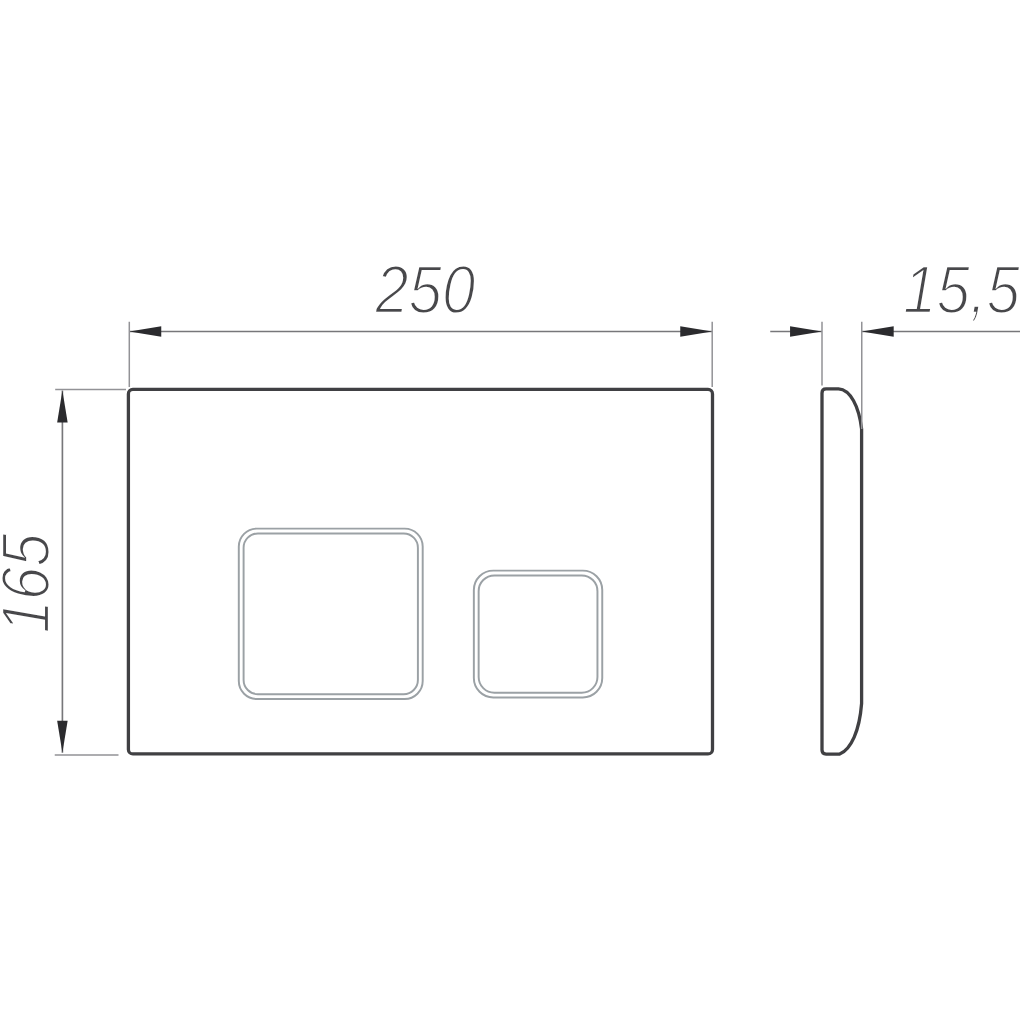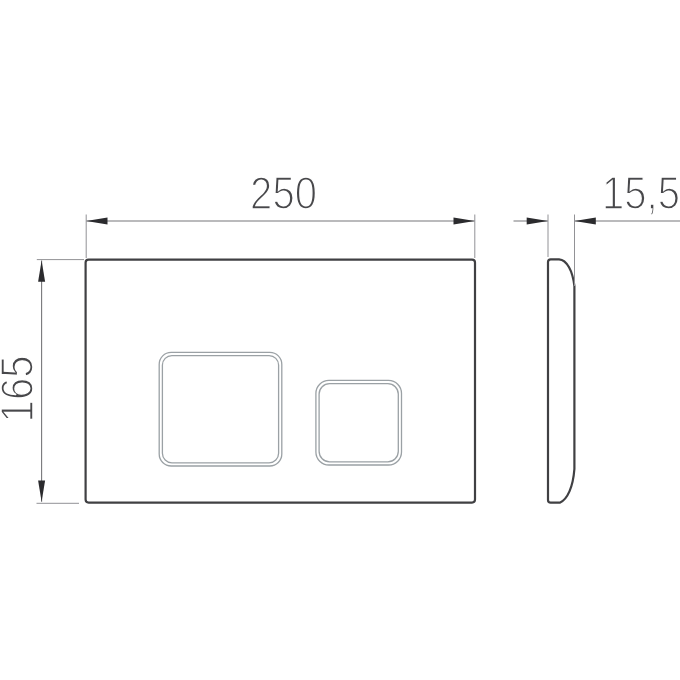--- a/index.html
+++ b/index.html
@@ -1,16 +1,16 @@
 <!DOCTYPE html>
 <html><head>
 <meta charset="utf-8">
 <style>
   html,body{margin:0;padding:0;background:#ffffff;}
-  .stage{width:680px;height:680px;position:relative;font-family:"Liberation Sans",sans-serif;}
+  .stage{width:680px;height:680px;position:relative;font-family:"Liberation Sans",sans-serif;font-style:italic;}
   svg{display:block;}
 </style>
 </head>
 <body>
 <div class="stage">
 <svg width="680" height="680" viewBox="0 0 680 680" xmlns="http://www.w3.org/2000/svg">
 
   <rect x="0" y="0" width="680" height="680" fill="#ffffff"></rect>
 
   <rect x="85.6" y="259.6" width="389.4" height="243" rx="3" fill="#ffffff" stroke="#404043" stroke-width="2.2"></rect>

